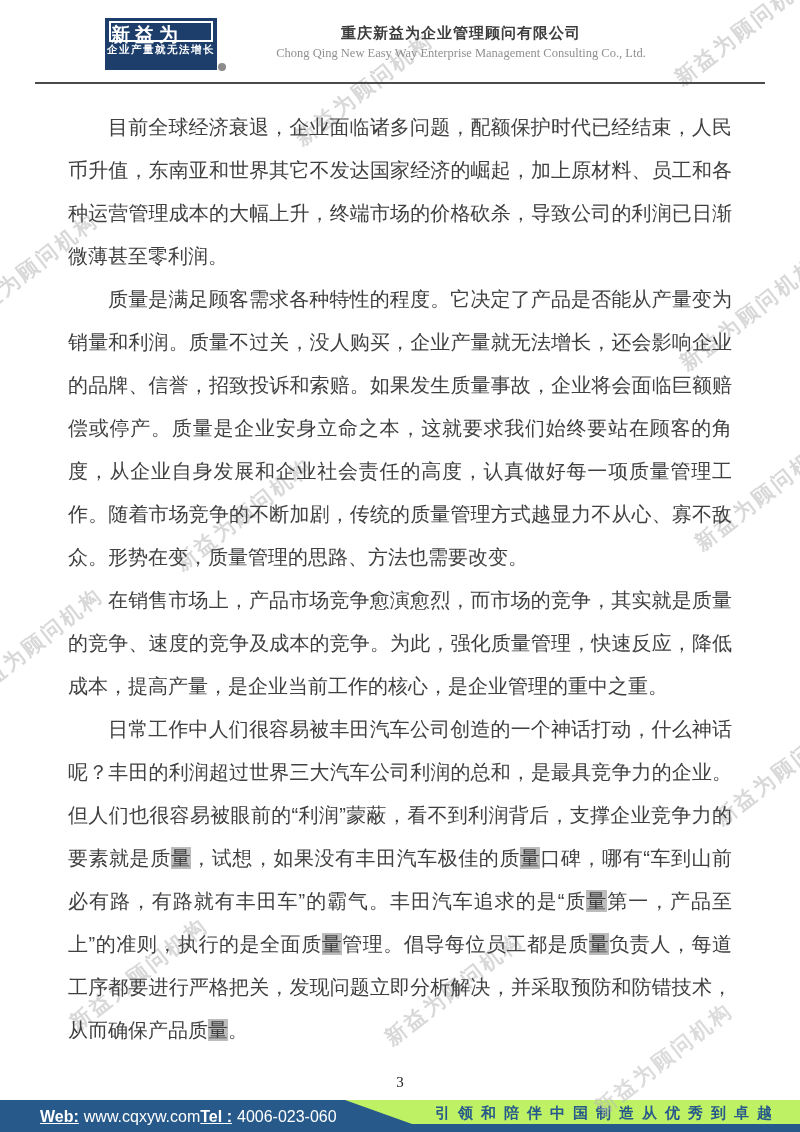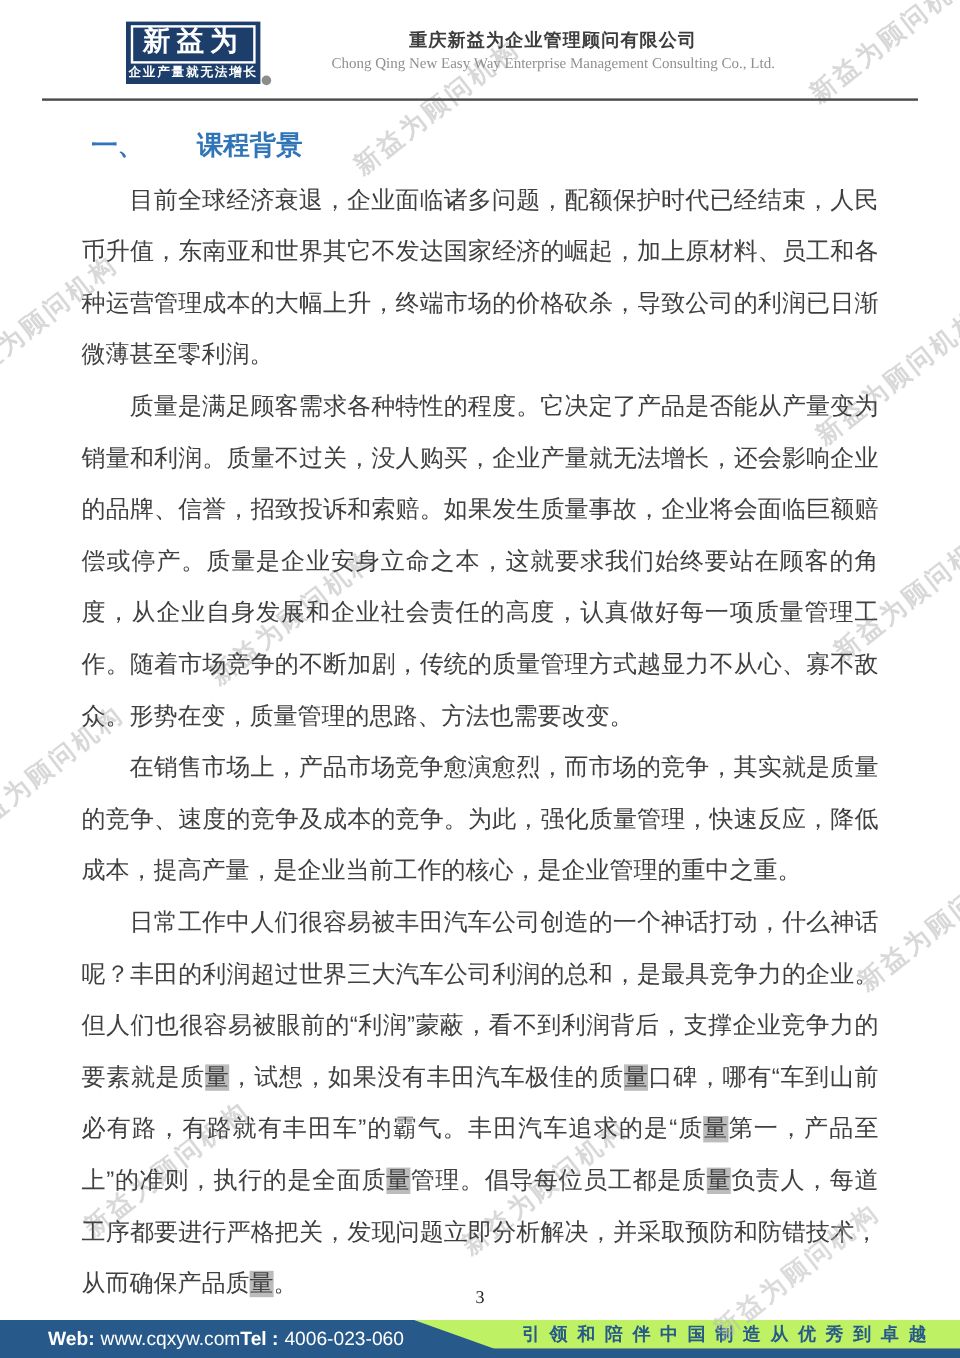--- a/index.html
+++ b/index.html
@@ -15,23 +15,23 @@
   }
   .wm.over{z-index:3;opacity:.5;}
   
   .header{
     position:absolute;left:35px;right:35px;top:18px;height:64px;z-index:1;
     border-bottom:2px solid var(--header-line,#4a4a4a);
     display:flex;align-items:flex-start;
   }
   .logo{position:relative;margin-left:70px;width:112px;height:52px;background:var(--logo-navy,#1d3e6b);flex:0 0 auto;}
   .logo-main{
-    margin:3px 4px 0 4px;height:32px;border:2px solid #fff;box-sizing:border-box;
-    color:#fff;font-weight:bold;font-size:23px;letter-spacing:5px;
-    text-align:center;line-height:23px;
+    margin:3px 4px 0 4px;height:21px;border:2px solid #fff;box-sizing:border-box;
+    color:#fff;font-weight:bold;font-size:19px;letter-spacing:5px;
+    line-height:23px;
   }
   .logo-sub{color:#fff;font-size:10.5px;letter-spacing:1.5px;text-align:center;line-height:15px;font-weight:bold;}
   .logo-dot{position:absolute;right:-9px;bottom:-1px;width:8px;height:8px;border-radius:50%;background:#8c8c8c;}
   .htext{flex:1;text-align:center;padding-right:60px;}
   .company-cn{margin-top:6px;font-size:15px;font-weight:bold;color:#3d3d3d;letter-spacing:1px;}
   .company-en{margin-top:3px;font-size:12.5px;color:#8f8f8f;font-family:"Liberation Serif","DejaVu Serif",serif;}
   
   .main{position:absolute;left:68px;right:68px;top:106px;z-index:1;}
   .sec{margin:0 0 10px 8px;font-size:22px;font-weight:bold;color:var(--accent-blue,#2f75b8);line-height:30px;}
   .sec-num{display:inline-block;}
@@ -45,21 +45,21 @@
   .page-number{
     position:absolute;left:0;right:0;top:1074px;z-index:1;text-align:center;
     font-size:15px;color:#222;font-family:"Liberation Serif","DejaVu Serif",serif;
   }
   
   .footer{position:absolute;left:0;right:0;bottom:0;height:32px;background:var(--footer-navy,#27598a);z-index:2;}
   .footer-contact{
     position:absolute;left:40px;top:0;height:32px;line-height:33px;
     color:#fff;font-size:16px;white-space:nowrap;
   }
-  .footer-contact b{font-weight:bold;}
+  .footer-contact b{font-weight:bold;text-decoration:underline;}
   .footer-contact .gap{display:inline-block;width:5px;}
   .footer-wedge{
     position:absolute;top:0;right:0;width:455px;height:24px;background:#bef264;
     -webkit-clip-path:polygon(0 0,455px 0,455px 24px,67px 24px);
     clip-path:polygon(0 0,455px 0,455px 24px,67px 24px);
   }
   .footer-slogan{
     position:absolute;left:90px;top:0;line-height:25px;
     color:var(--footer-navy,#27598a);font-size:15px;font-weight:bold;
     letter-spacing:8px;white-space:nowrap;
@@ -88,24 +88,20 @@
       <div class="logo-sub">企业产量就无法增长</div>
       <span class="logo-dot"></span>
     </div>
     <div class="htext">
       <div class="company-cn">重庆新益为企业管理顾问有限公司</div>
       <div class="company-en">Chong Qing New Easy Way Enterprise Management Consulting Co., Ltd.</div>
     </div>
   </div>
 
   <div class="main">
-    <h2 class="sec">
-      <span class="sec-num">一、</span>
-      <span class="sec-title">课程背景</span>
-    </h2>
     <p class="para">目前全球经济衰退，企业面临诸多问题，配额保护时代已经结束，人民币升值，东南亚和世界其它不发达国家经济的崛起，加上原材料、员工和各种运营管理成本的大幅上升，终端市场的价格砍杀，导致公司的利润已日渐微薄甚至零利润。</p>
     <p class="para">质量是满足顾客需求各种特性的程度。它决定了产品是否能从产量变为销量和利润。质量不过关，没人购买，企业产量就无法增长，还会影响企业的品牌、信誉，招致投诉和索赔。如果发生质量事故，企业将会面临巨额赔偿或停产。质量是企业安身立命之本，这就要求我们始终要站在顾客的角度，从企业自身发展和企业社会责任的高度，认真做好每一项质量管理工作。随着市场竞争的不断加剧，传统的质量管理方式越显力不从心、寡不敌众。形势在变，质量管理的思路、方法也需要改变。</p>
     <p class="para">在销售市场上，产品市场竞争愈演愈烈，而市场的竞争，其实就是质量的竞争、速度的竞争及成本的竞争。为此，强化质量管理，快速反应，降低成本，提高产量，是企业当前工作的核心，是企业管理的重中之重。</p>
     <p class="para">日常工作中人们很容易被丰田汽车公司创造的一个神话打动，什么神话呢？丰田的利润超过世界三大汽车公司利润的总和，是最具竞争力的企业。但人们也很容易被眼前的“利润”蒙蔽，看不到利润背后，支撑企业竞争力的要素就是质<span class="hl">量</span>，试想，如果没有丰田汽车极佳的质<span class="hl">量</span>口碑，哪有“车到山前必有路，有路就有丰田车”的霸气。丰田汽车追求的是“质<span class="hl">量</span>第一，产品至上”的准则，执行的是全面质<span class="hl">量</span>管理。倡导每位员工都是质<span class="hl">量</span>负责人，每道工序都要进行严格把关，发现问题立即分析解决，并采取预防和防错技术，从而确保产品质<span class="hl">量</span>。</p>
   </div>
 
   <div class="page-number">3</div>
 
   <div class="footer">
     <div class="footer-contact">

